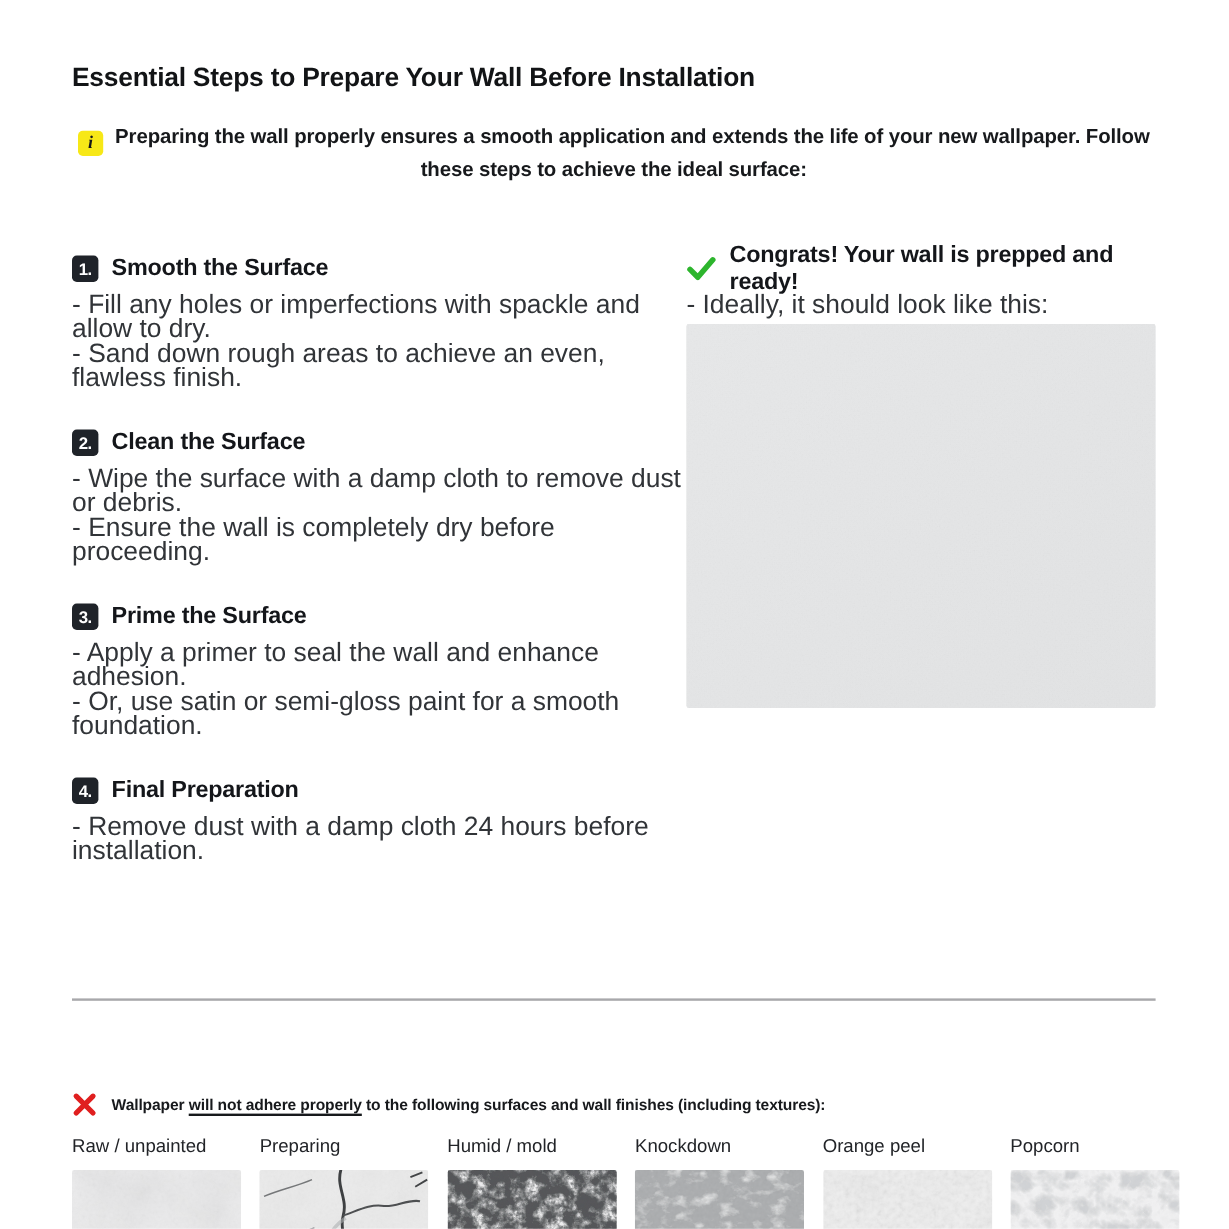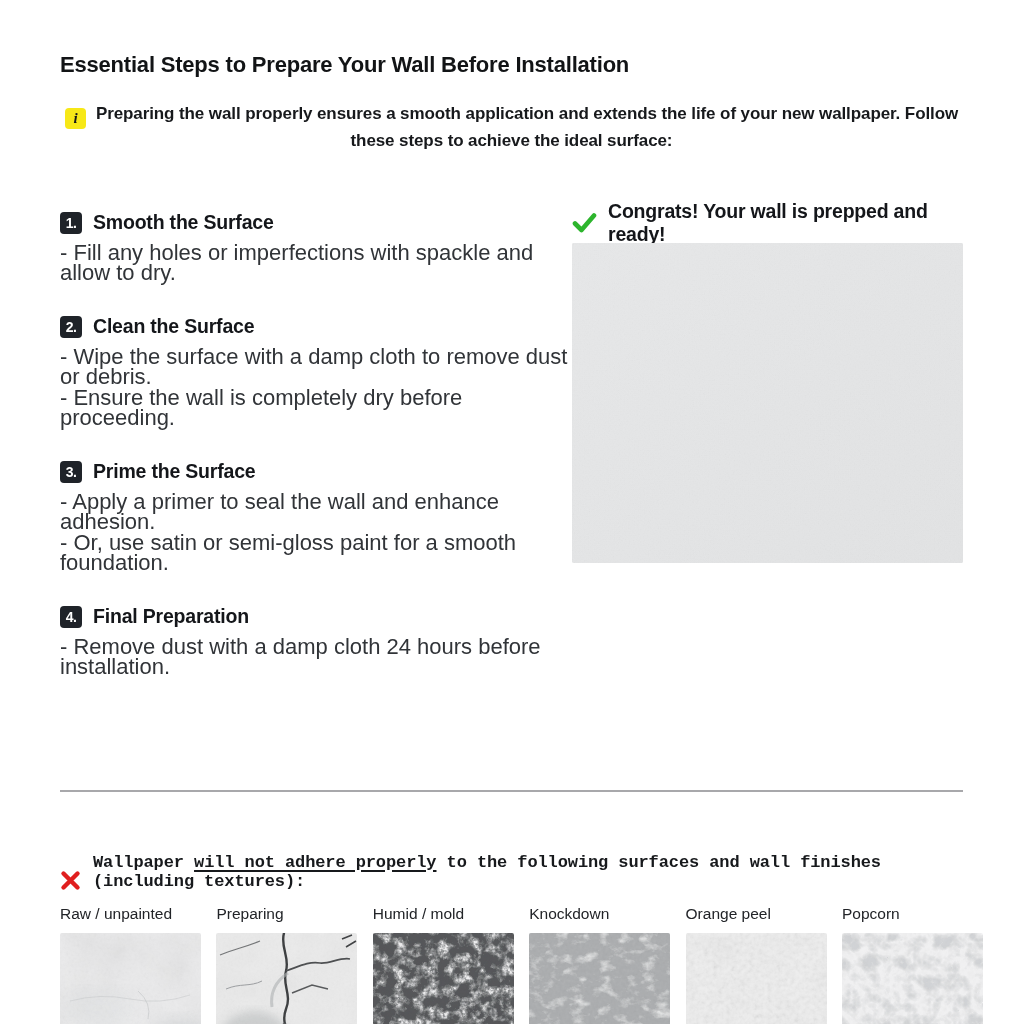--- a/index.html
+++ b/index.html
@@ -51,23 +51,23 @@
     border-radius: 2px; overflow: hidden; position: relative;
     background: #e5e6e7;
   }
   .wall-preview svg { display: block; }
 
   
   .divider { border: none; border-top: 2px solid #a8a8ab; margin: 81px 0 0 0; }
 
   
   .warning-head {
-    display: flex; align-items: flex-end; gap: 12px;
+    display: flex; align-items: center; gap: 12px;
     margin-top: 75px; height: 24px;
-    font-size: 17px; font-weight: 700; color: #17191c; letter-spacing: -0.1px; font-family: Liberation Mono, monospace;
+    font-size: 13px; font-weight: 700; color: #17191c; letter-spacing: -0.1px;
   }
   .warning-text { margin: 0; }
   .warning-em { font-weight: 700; text-decoration: underline; text-decoration-thickness: 2px; text-underline-offset: 3px; }
 
   
   .textures { display: flex; justify-content: space-between; margin-top: 14px; }
   .texture { margin: 0; width: 121px; }
   .texture figcaption { font-size: 15.5px; font-weight: 400; color: #222428; margin-bottom: 10px; white-space: nowrap; }
   .tex-img { width: 141px; height: 140px; border-radius: 2px; overflow: hidden; }
   .tex-img svg { display: block; }
@@ -84,20 +84,21 @@
   <div class="columns">
 
     <div class="col-left">
 
       <section class="step">
         <div class="step-head">
           <span class="step-badge" style="background: rgb(31, 35, 41);">1.</span>
           <h2 class="step-title">Smooth the Surface</h2>
         </div>
         <p class="step-line">- Fill any holes or imperfections with spackle and allow to dry.</p>
+        <p class="step-line">- Sand down rough areas to achieve an even, flawless finish.</p>
       </section>
 
       <section class="step">
         <div class="step-head">
           <span class="step-badge" style="background: rgb(31, 35, 41);">2.</span>
           <h2 class="step-title">Clean the Surface</h2>
         </div>
         <p class="step-line">- Wipe the surface with a damp cloth to remove dust or debris.</p>
         <p class="step-line">- Ensure the wall is completely dry before proceeding.</p>
       </section>
@@ -121,20 +122,21 @@
 
     </div>
 
     <div class="col-right">
       <div class="success-head">
         <svg class="check-icon" width="25" height="21" viewBox="0 0 25 21">
           <path d="M3 11.5 L9.5 18 L22 3.5" fill="none" stroke="#2db52d" stroke-width="4.6" stroke-linecap="round" stroke-linejoin="round"></path>
         </svg>
         <h2 class="success-title">Congrats! Your wall is prepped and ready!</h2>
       </div>
+      <p class="success-sub">- Ideally, it should look like this:</p>
 
       <div class="wall-preview">
         <svg width="391" height="320" viewBox="0 0 391 320">
           <defs>
             <filter id="f-wall" x="0" y="0" width="100%" height="100%">
               <feTurbulence type="fractalNoise" baseFrequency="0.8" numOctaves="2" seed="5" stitchTiles="stitch"></feTurbulence>
               <feColorMatrix type="saturate" values="0"></feColorMatrix>
               <feComponentTransfer>
                   <feFuncA type="linear" slope="0.07" intercept="0"></feFuncA>
                 </feComponentTransfer>

